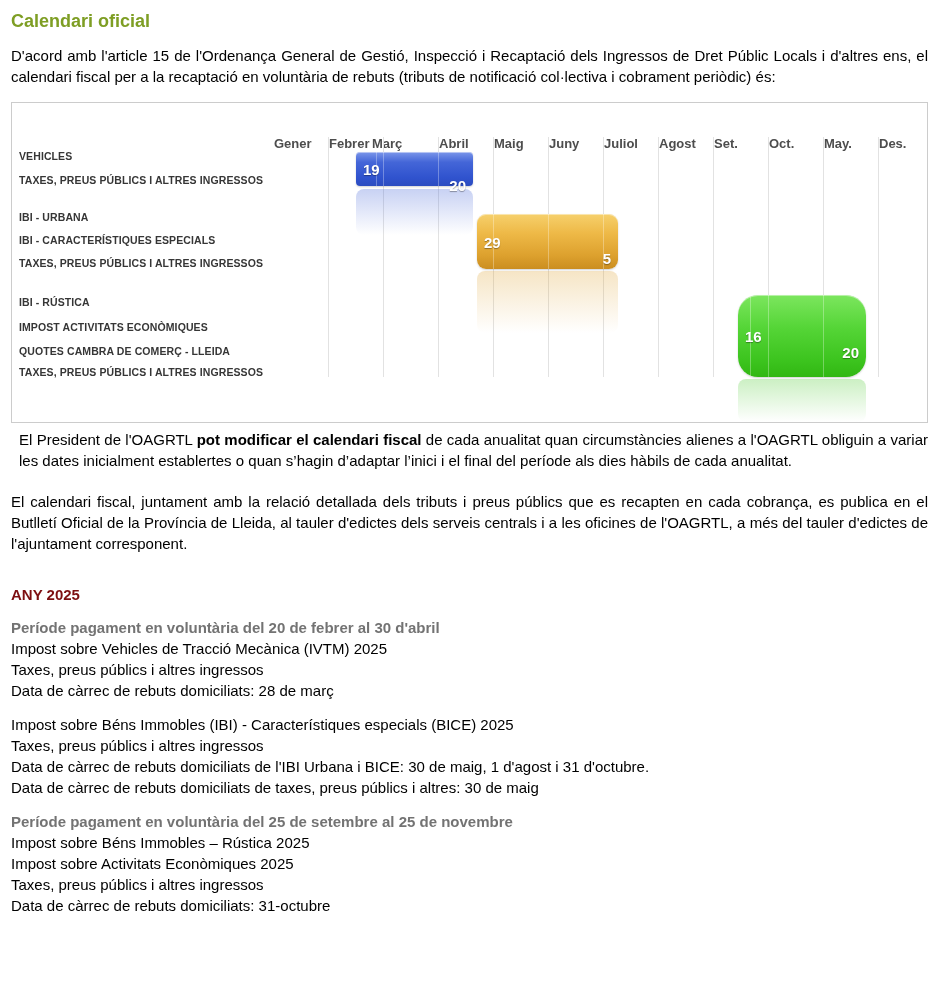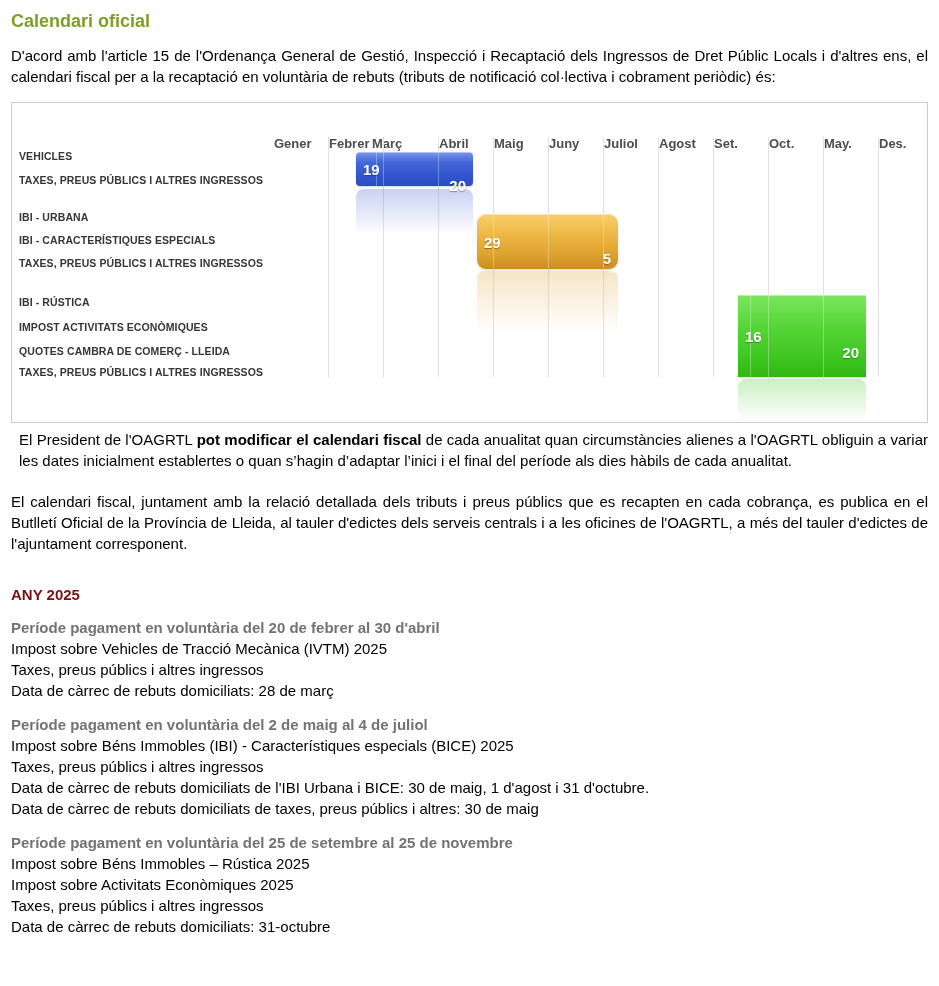--- a/index.html
+++ b/index.html
@@ -78,21 +78,21 @@
     background-position:27px 0, 0 0;
   }
   .bar-orange{
     left:465px;top:111px;width:141px;height:55px;border-radius:9px;
     background-image:
       repeating-linear-gradient(to right, rgba(255,255,255,.30) 0 1px, transparent 1px 55px),
       linear-gradient(180deg,#f6d06c 0%,#eeb947 35%,#ddA12e 75%,#cb8e20 100%);
     background-position:16px 0, 0 0;
   }
   .bar-green{
-    left:726px;top:192px;width:128px;height:82px;border-radius:0;
+    left:726px;top:192px;width:128px;height:82px;border-radius:20px;
     background-image:
       repeating-linear-gradient(to right, rgba(255,255,255,.30) 0 1px, transparent 1px 55px),
       linear-gradient(180deg,#7ce65e 0%,#55d537 40%,#3cc41e 80%,#31b713 100%);
     background-position:30px 0, 0 0;
   }
   .reflection{position:absolute;z-index:1;border-radius:8px;}
   .refl-blue{left:344px;top:86px;width:117px;height:46px;
     background:linear-gradient(180deg,rgba(72,104,216,.30),rgba(72,104,216,0));}
   .refl-orange{left:465px;top:168px;width:141px;height:62px;
     background:linear-gradient(180deg,rgba(222,162,48,.28),rgba(222,162,48,0));}
@@ -182,21 +182,20 @@
   <div class="any-heading">ANY 2025</div>
 
   <div class="section">
     <div class="section-heading">Període pagament en voluntària del 20 de febrer al 30 d'abril</div>
     <div class="section-line">Impost sobre Vehicles de Tracció Mecànica (IVTM) 2025</div>
     <div class="section-line">Taxes, preus públics i altres ingressos</div>
     <div class="section-line">Data de càrrec de rebuts domiciliats: 28 de març</div>
   </div>
 
   <div class="section">
-    <div class="section-heading">Període pagament en voluntària del 2 de maig al 4 de juliol</div>
     <div class="section-line">Impost sobre Béns Immobles (IBI) - Característiques especials (BICE) 2025</div>
     <div class="section-line">Taxes, preus públics i altres ingressos</div>
     <div class="section-line">Data de càrrec de rebuts domiciliats de l'IBI Urbana i BICE: 30 de maig, 1 d'agost i 31 d'octubre.</div>
     <div class="section-line">Data de càrrec de rebuts domiciliats de taxes, preus públics i altres: 30 de maig</div>
   </div>
 
   <div class="section">
     <div class="section-heading">Període pagament en voluntària del 25 de setembre al 25 de novembre</div>
     <div class="section-line">Impost sobre Béns Immobles – Rústica 2025</div>
     <div class="section-line">Impost sobre Activitats Econòmiques 2025</div>

